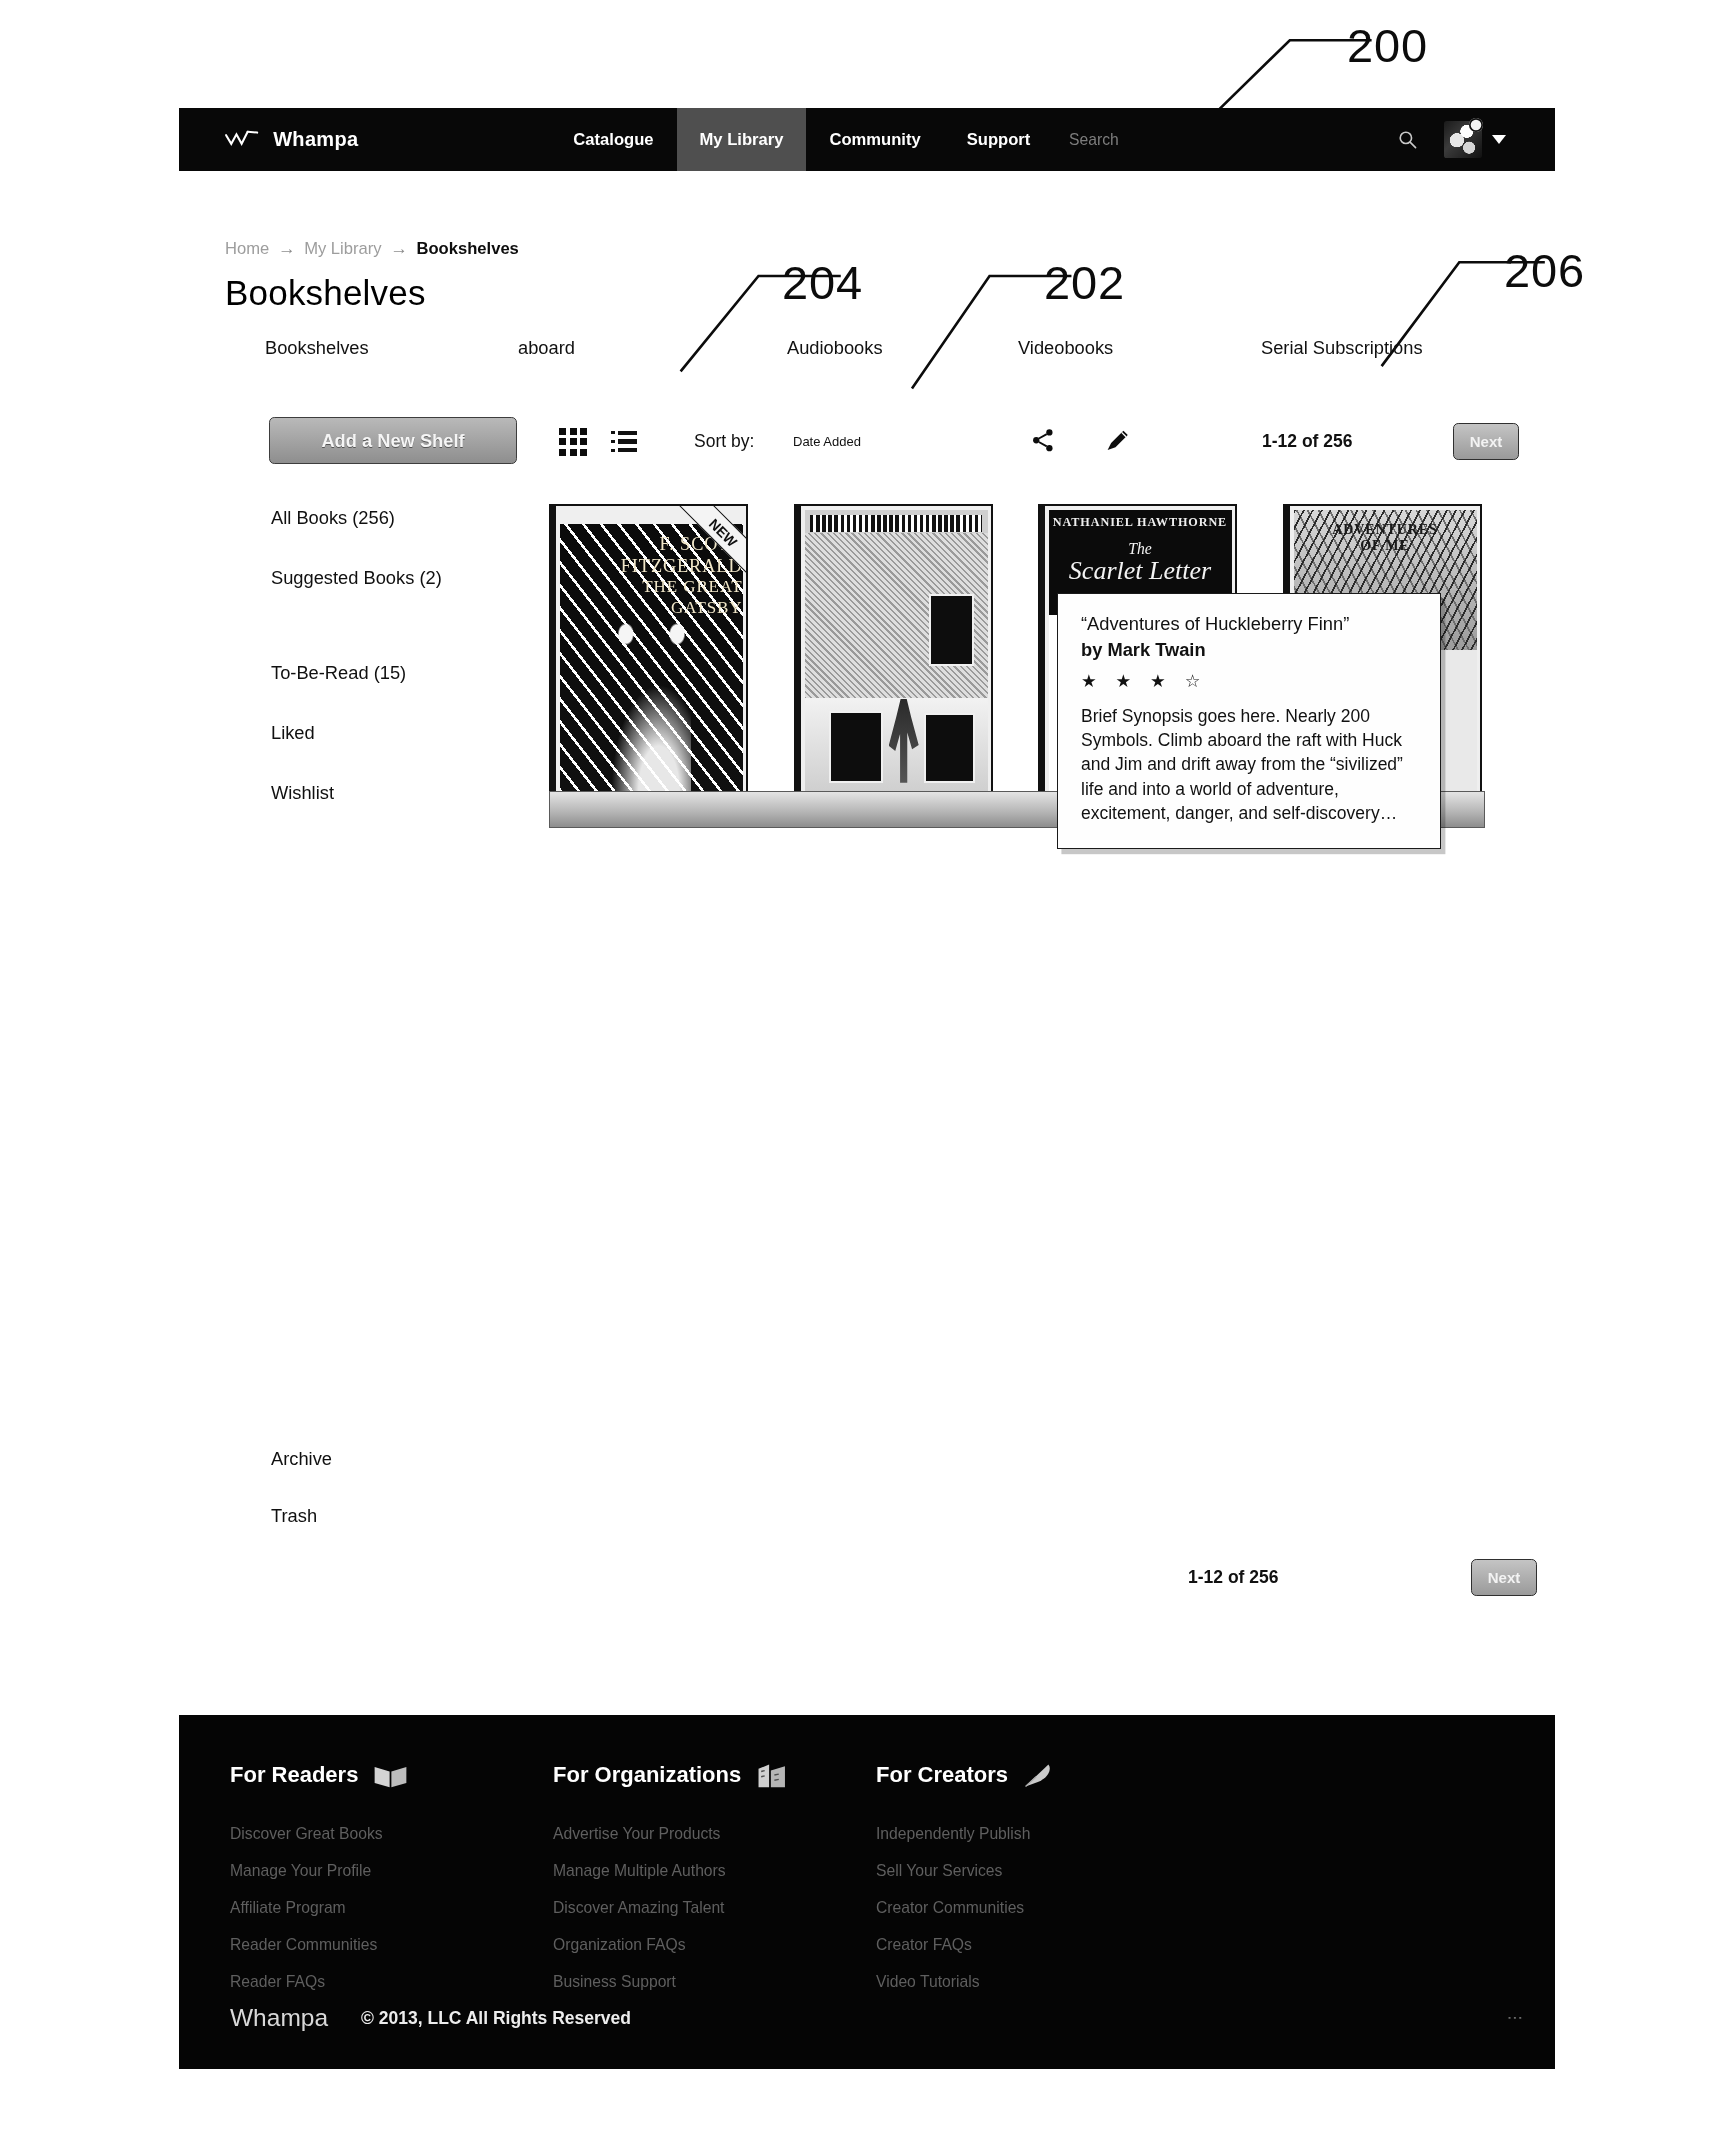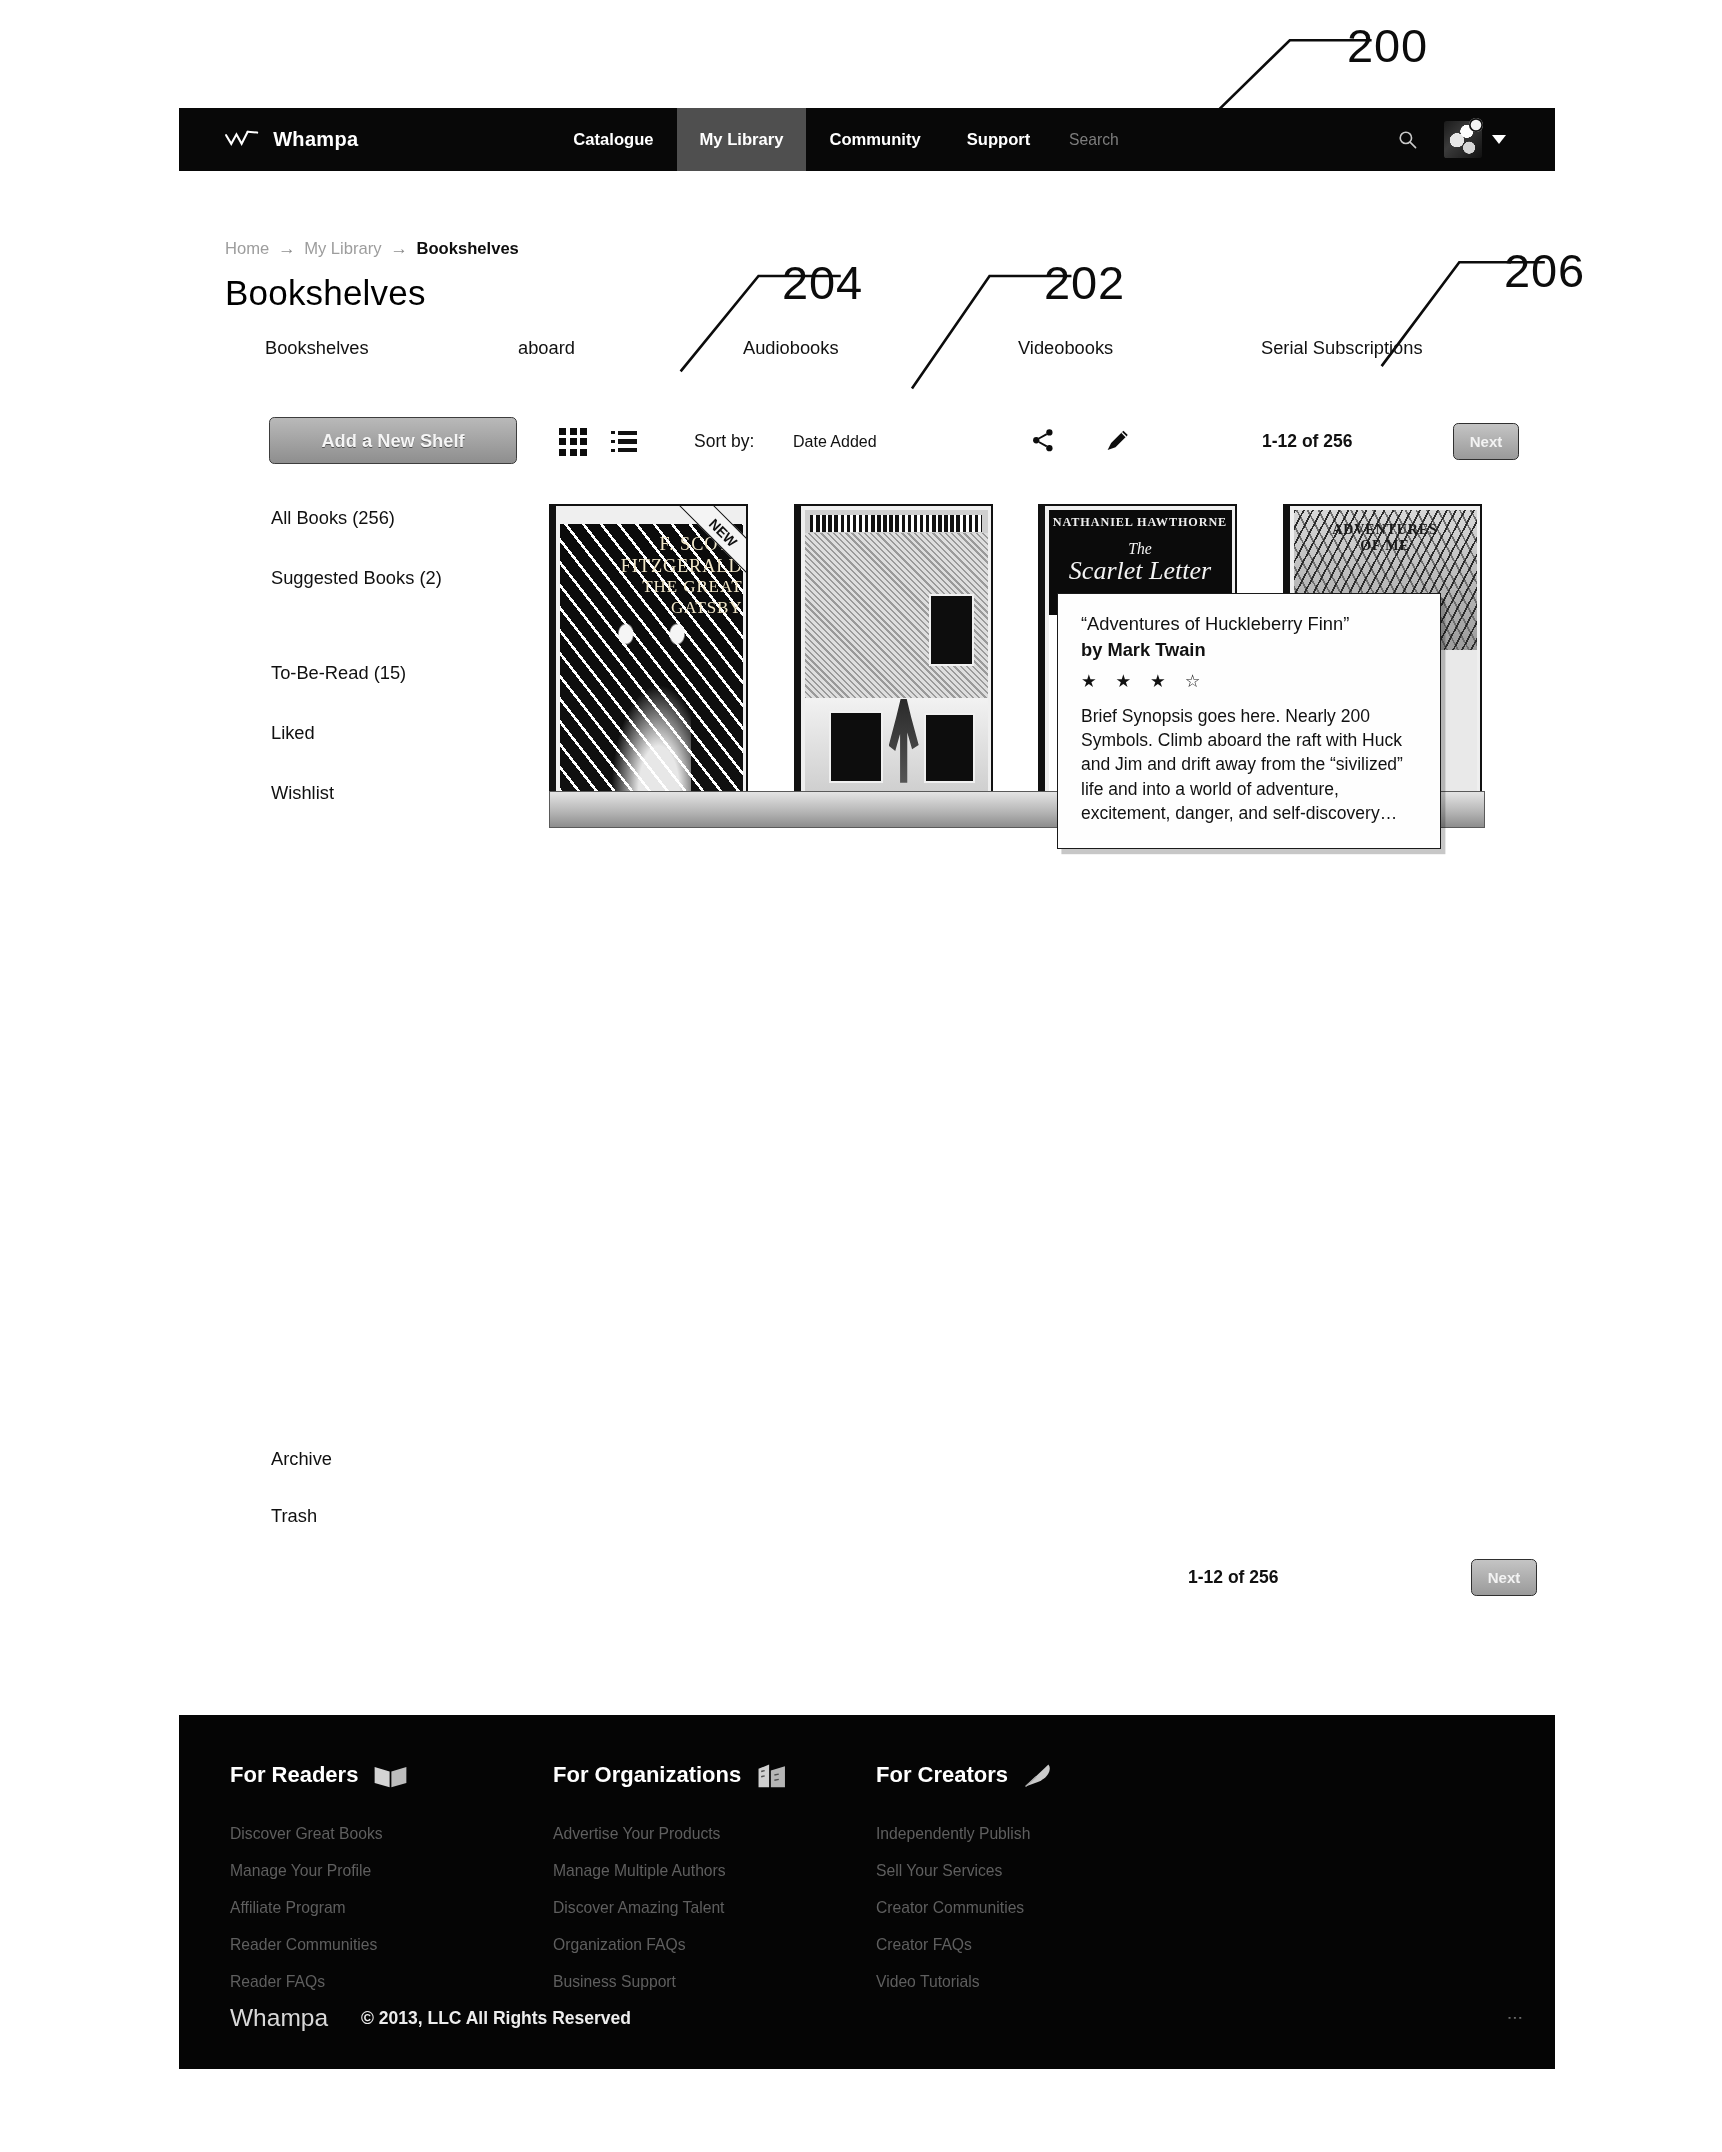--- a/index.html
+++ b/index.html
@@ -171,21 +171,21 @@
     grid-template-columns: repeat(3, 7px);
     grid-template-rows: repeat(3, 7px);
     gap: 3.5px;
   }
   .icon-grid i { background: #0d0d0d; display: block; }
   .icon-list { display: flex; flex-direction: column; gap: 4.4px; }
   .icon-list .row { display: flex; align-items: center; gap: 3.5px; }
   .icon-list .dot { width: 3.5px; height: 3.5px; background: #111; }
   .icon-list .bar { width: 19px; height: 4.4px; background: #111; }
   .tb-label { font-size: 17.5px; color: #111; }
-  .tb-value { font-size: 16px; color: #111; }
+  .tb-value { font-size: 13px; color: #111; }
   .tb-count { font-size: 17.5px; color: #111; font-weight: 600; }
   .next-btn {
     width: 66px; height: 37px;
     background: linear-gradient(#c4c4c4,#9a9a9a);
     border: 1.7px solid #2f2f2f;
     border-radius: 5.2px;
     color: #f3f3f3;
     font-size: 15px; font-weight: 700;
     display: flex; align-items: center; justify-content: center;
   }
@@ -433,21 +433,21 @@
     <span class="crumb-faded">My Library</span>
     <span class="crumb-sep">→</span>
     <span class="crumb-current">Bookshelves</span>
   </div>
 
   <h1 class="page-title">Bookshelves</h1>
 
   <div class="tabs">
     <span class="tab" style="left:0px;">Bookshelves</span>
     <span class="tab" style="left:253px;">aboard</span>
-    <span class="tab" style="left:478px;">Audiobooks</span>
+    <span class="tab" style="left:522px;">Audiobooks</span>
     <span class="tab" style="left:753px;">Videobooks</span>
     <span class="tab" style="left:996px;">Serial Subscriptions</span>
   </div>
 
   <button class="shelf-btn">Add a New Shelf</button>
 
   <div class="side-list">
     <div class="side-item">All Books (256)</div>
     <div class="side-item">Suggested Books (2)</div>
     <div class="side-gap"></div>

